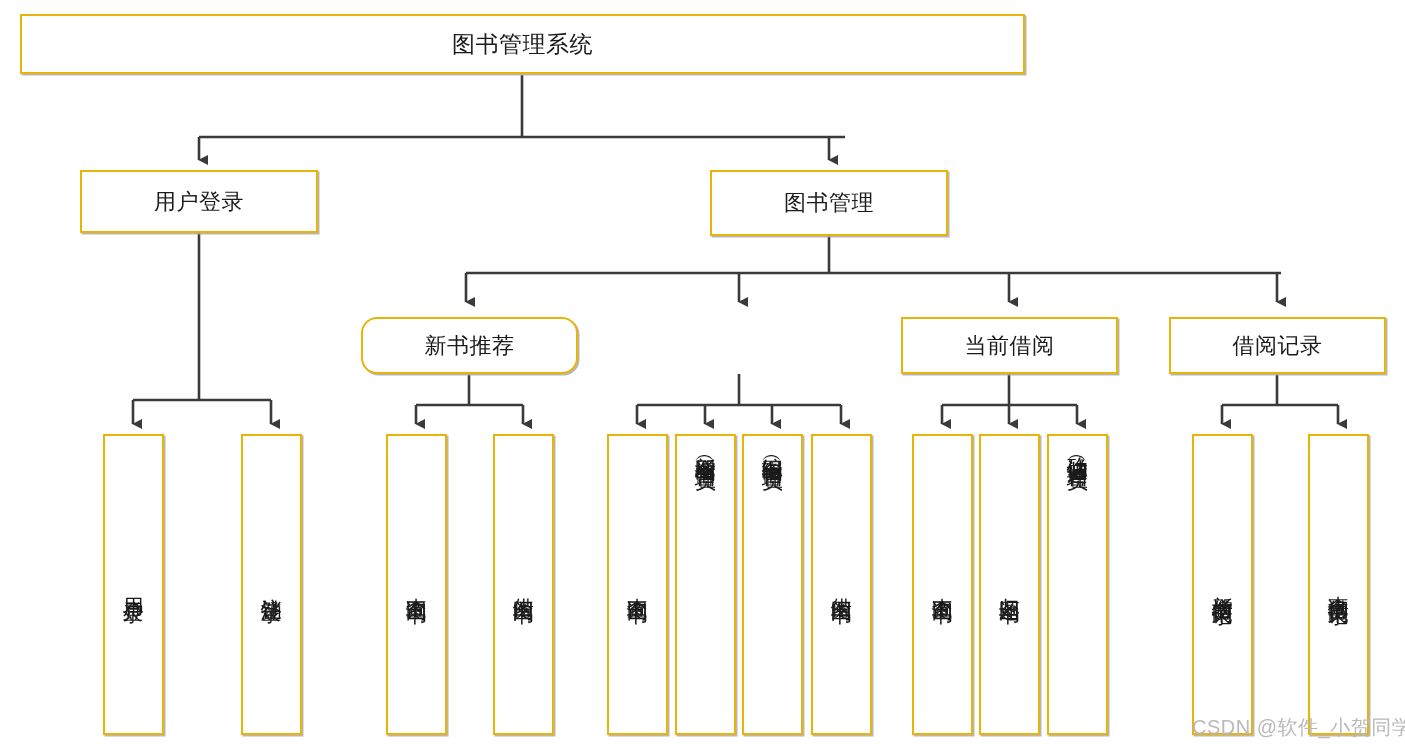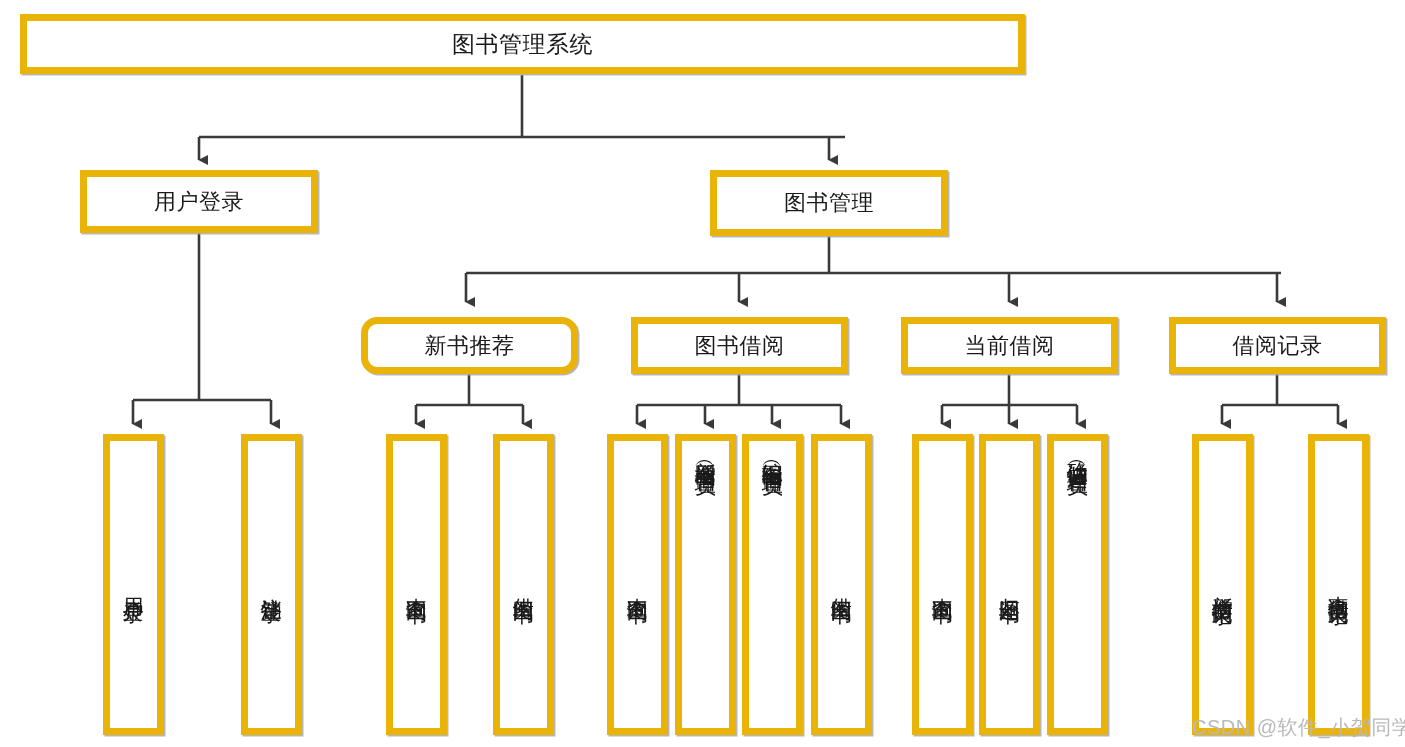--- a/index.html
+++ b/index.html
@@ -22,21 +22,21 @@
     left: 0;
     top: 0;
     width: 1405px;
     height: 747px;
     pointer-events: none;
   }
   .node {
     position: absolute;
     box-sizing: border-box;
     background: #ffffff;
-    border: 7px solid #eab308;
+    border: 2px solid #eab308;
     box-shadow: 1.5px 1.5px 0 0 rgba(170,170,170,0.85);
     display: flex;
     align-items: center;
     justify-content: center;
     color: #1a1a1a;
   }
   .node.h {
     font-size: 22px;
     letter-spacing: 0.5px;
   }
@@ -142,23 +142,20 @@
   </div>
 
   <div class="node h" style="left:710px;top:170px;width:238px;height:66px;">
     <span>图书管理</span>
   </div>
 
   <div class="node h" style="left:361px;top:317px;width:217px;height:57px;border-radius:16px;">
     <span>新书推荐</span>
   </div>
 
-  <div class="node h" style="left:631px;top:317px;width:217px;height:57px;">
-    <span>图书借阅</span>
-  </div>
 
   <div class="node h" style="left:901px;top:317px;width:217px;height:57px;">
     <span>当前借阅</span>
   </div>
 
   <div class="node h" style="left:1169px;top:317px;width:217px;height:57px;">
     <span>借阅记录</span>
   </div>
 
   <div class="node v" style="left:103px;top:434px;width:61px;height:301px;">

